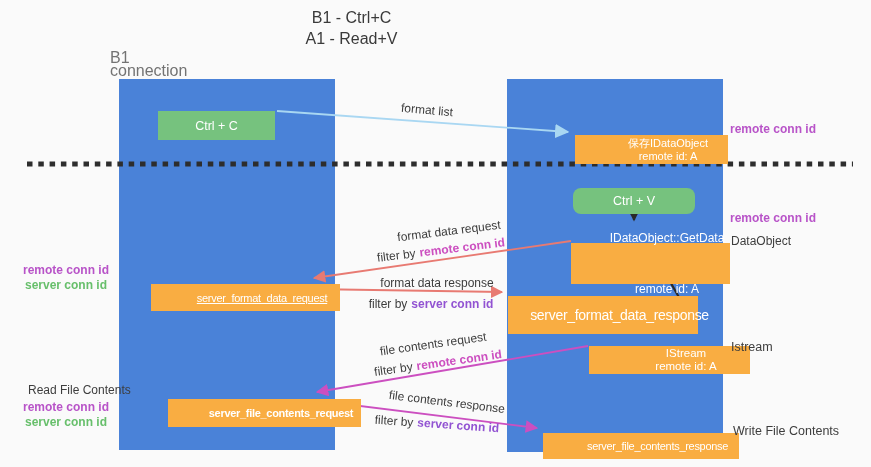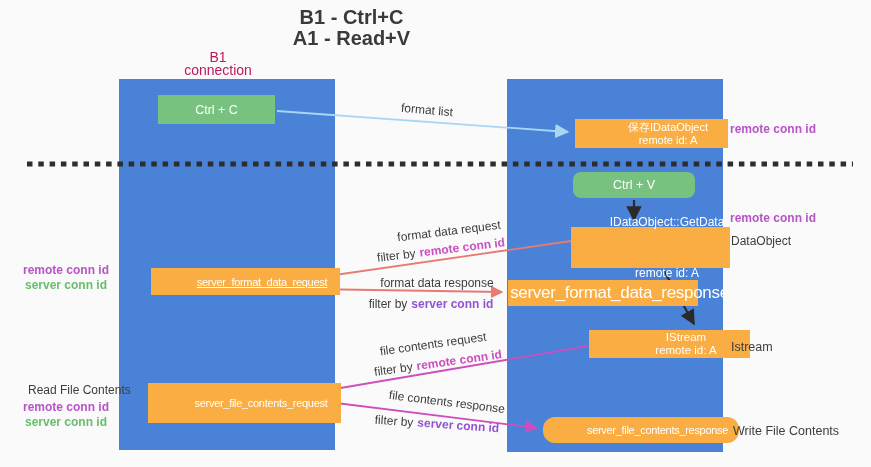--- a/index.html
+++ b/index.html
@@ -2,47 +2,47 @@
 <html><head>
 <meta charset="utf-8">
 <style>
   html,body{margin:0;padding:0;}
   body{background:#e8e8e8;font-family:"Liberation Sans",sans-serif;}
   .canvas{position:relative;width:871px;height:467px;background:#fafafa;overflow:hidden;
           font-family:"Liberation Sans",sans-serif;color:#3c3c3c;}
 
   
   .title{position:absolute;left:0;top:7px;width:703px;text-align:center;
-         font-size:20px;line-height:21px;color:#3a3a3a;z-index:3;font-weight:bold;}
-  .lane-header{position:absolute;text-align:center;font-size:14px;line-height:13px;color:#be185d;z-index:3;}
+         font-size:16px;line-height:21px;color:#3a3a3a;z-index:3;}
+  .lane-header{position:absolute;text-align:left;font-size:16px;line-height:13px;color:#737373;z-index:3;}
   .lh-b1{left:110px;top:51px;width:216px;}
   .lh-a1{left:507px;top:51px;width:216px;}
 
   
   .lane{position:absolute;background:#4a82d8;z-index:0;}
   .lane-left{left:119px;top:79px;width:216px;height:371px;}
   .lane-right{left:507px;top:79px;width:216px;height:373px;}
 
   
   svg.arrows{position:absolute;left:0;top:0;z-index:1;}
 
   
   .node{position:absolute;display:flex;flex-direction:column;align-items:center;justify-content:center;
-        color:#fff;text-align:center;z-index:2;white-space:nowrap;}
+        color:#fff;text-align:center;z-index:2;white-space:nowrap;margin-top:16px;}
   .green{background:#76c27e;}
   .orange{background:#f9ad42;padding-left:33px;}
   .n-ctrlc{left:158px;top:95px;width:117px;height:29px;font-size:12.5px;}
   .n-save{left:575px;top:119px;width:120px;height:29px;font-size:11px;line-height:13px;}
   .n-ctrlv{left:573px;top:172px;width:122px;height:26px;font-size:12.5px;border-radius:8px;}
   .n-getdata{left:571px;top:227px;width:126px;height:41px;font-size:12px;line-height:15px;gap:36px;}
   .n-sfdreq{left:151px;top:268px;width:156px;height:27px;font-size:11px;letter-spacing:-0.3px;text-decoration:underline;}
-  .n-sfdresp{left:508px;top:280px;width:157px;height:26px;font-size:17px;letter-spacing:-0.3px;}
+  .n-sfdresp{left:508px;top:280px;width:157px;height:38px;font-size:14px;letter-spacing:-0.3px;}
   .n-istream{left:589px;top:330px;width:128px;height:28px;font-size:11.5px;line-height:13px;}
-  .n-sfcreq{left:148px;top:383px;width:160px;height:40px;font-size:11px;letter-spacing:-0.3px;}
-  .n-sfcresp{left:543px;top:417px;width:163px;height:26px;font-size:11px;letter-spacing:-0.3px;border-radius:12px;}
+  .n-sfcreq{left:168px;top:383px;width:160px;height:28px;font-size:11px;letter-spacing:-0.3px;font-weight:bold;}
+  .n-sfcresp{left:543px;top:417px;width:163px;height:26px;font-size:11px;letter-spacing:-0.3px;}
 
   
   .side{position:absolute;z-index:2;font-size:12px;white-space:nowrap;}
   .magenta{color:#b853c8;font-weight:bold;}
   .greenlbl{color:#67bf6b;font-weight:bold;}
   .dark{color:#3d3d3d;}
   .s-rconn1{left:730px;top:122px;}
   .s-rconn2{left:730px;top:211px;}
   .s-dataobj{left:731px;top:234px;font-size:12px;}
   .s-istream{left:731px;top:340px;font-size:12.5px;}

